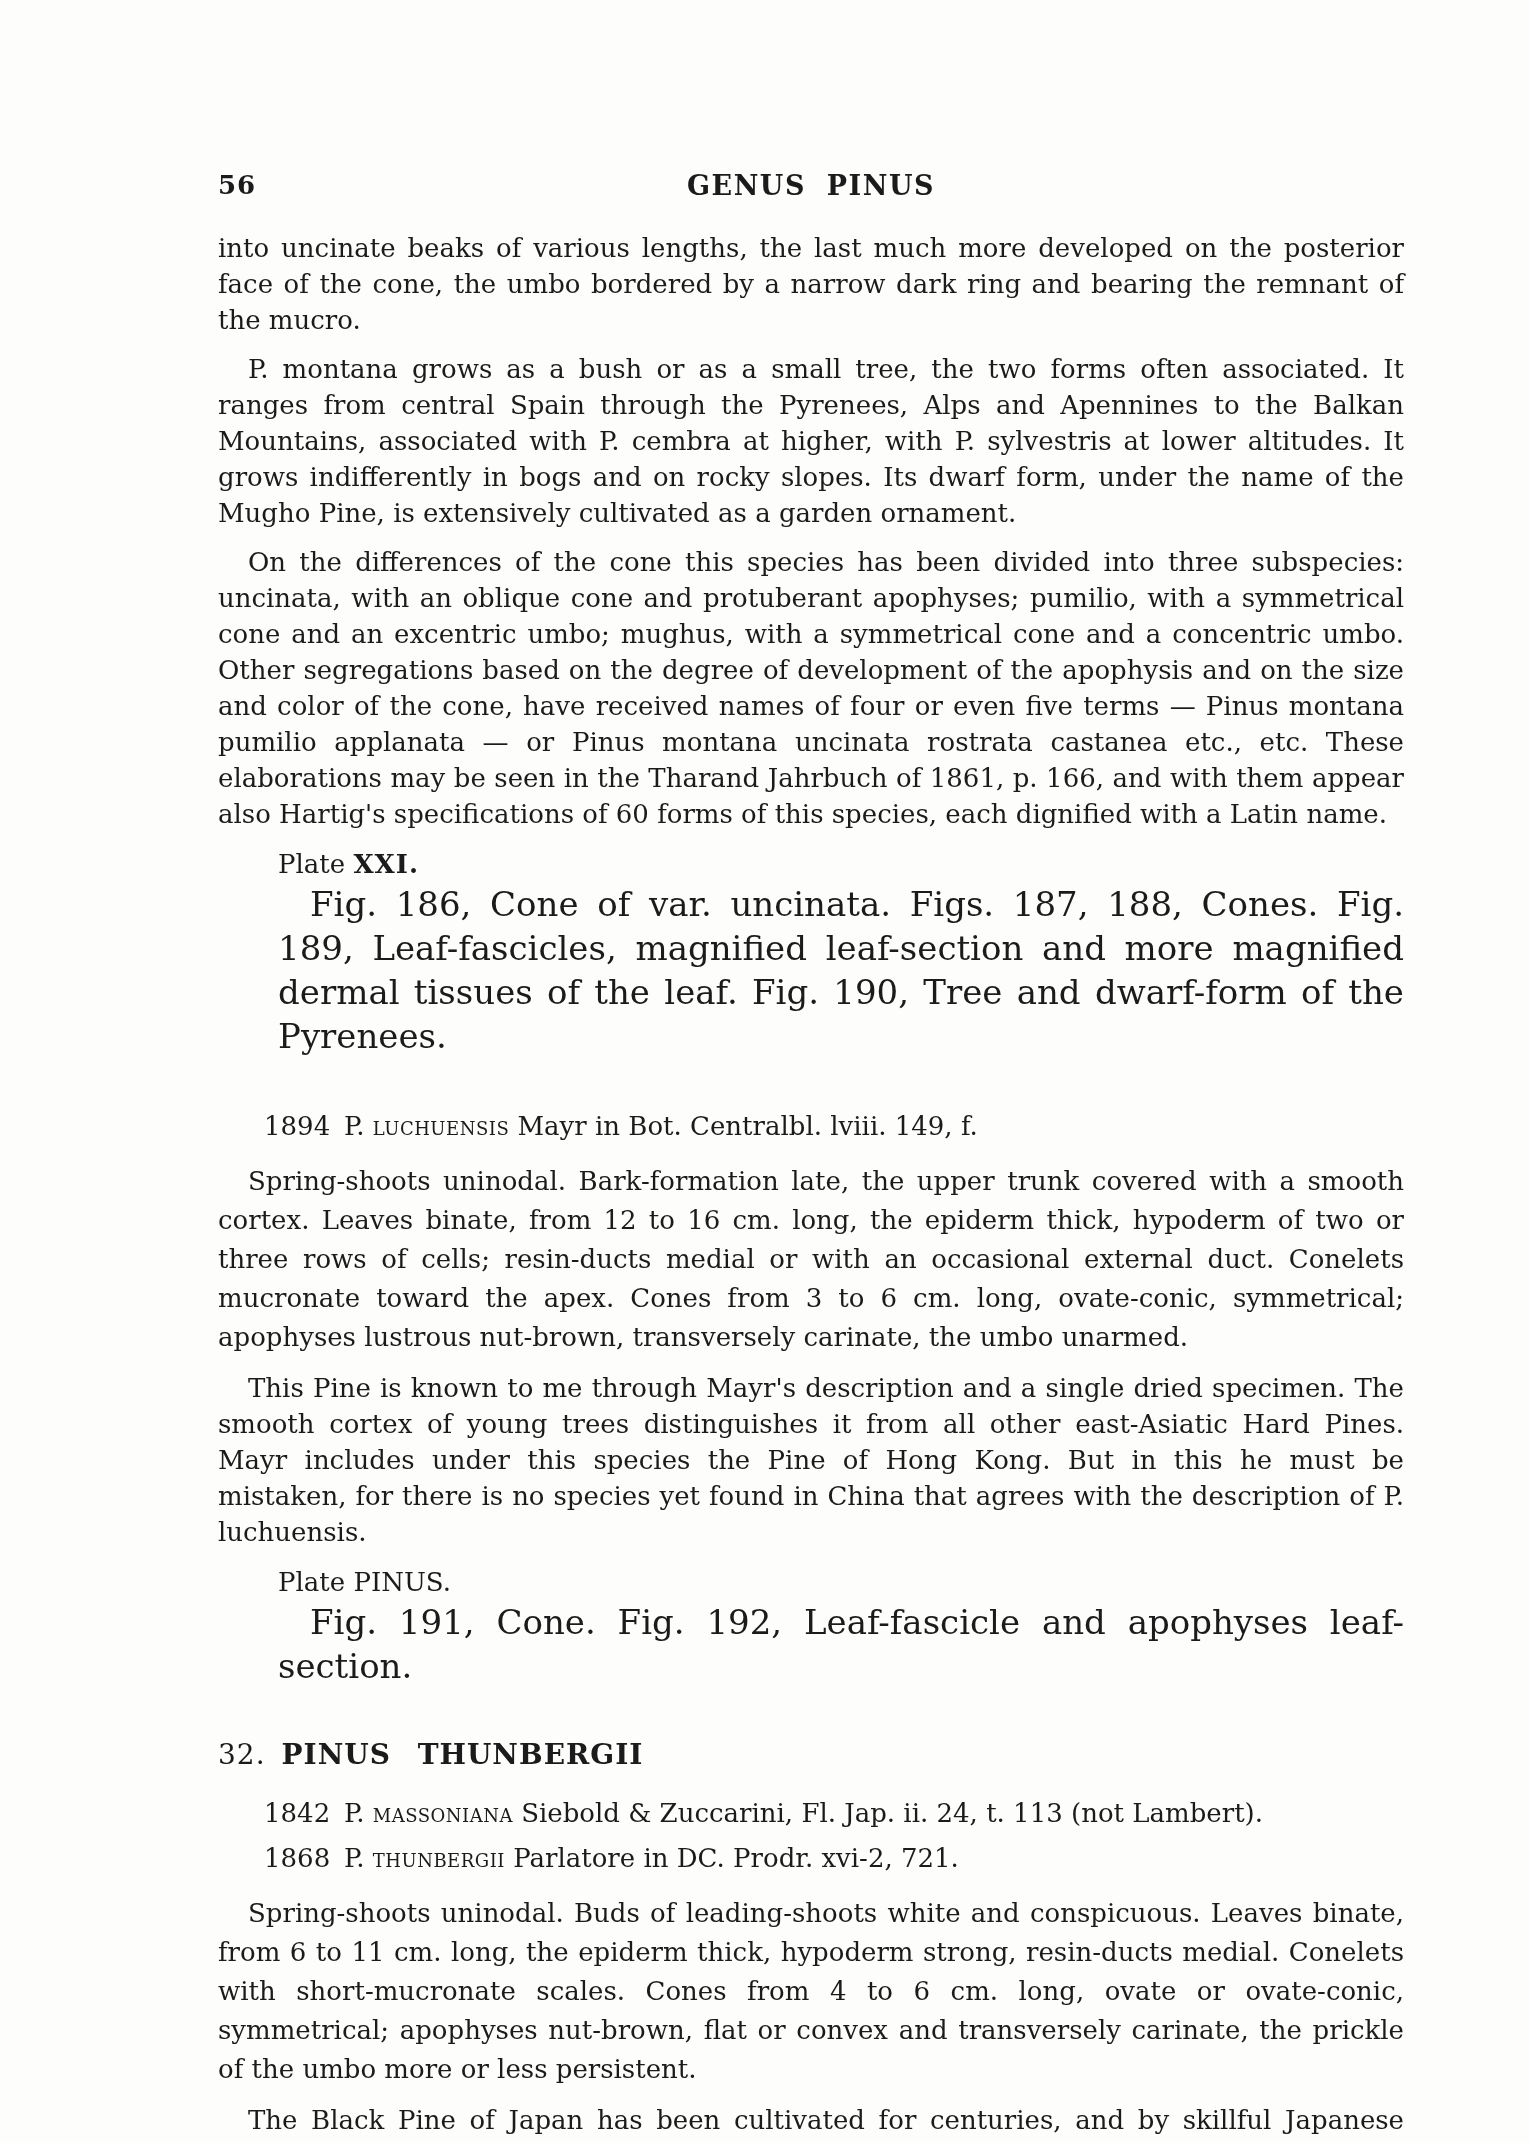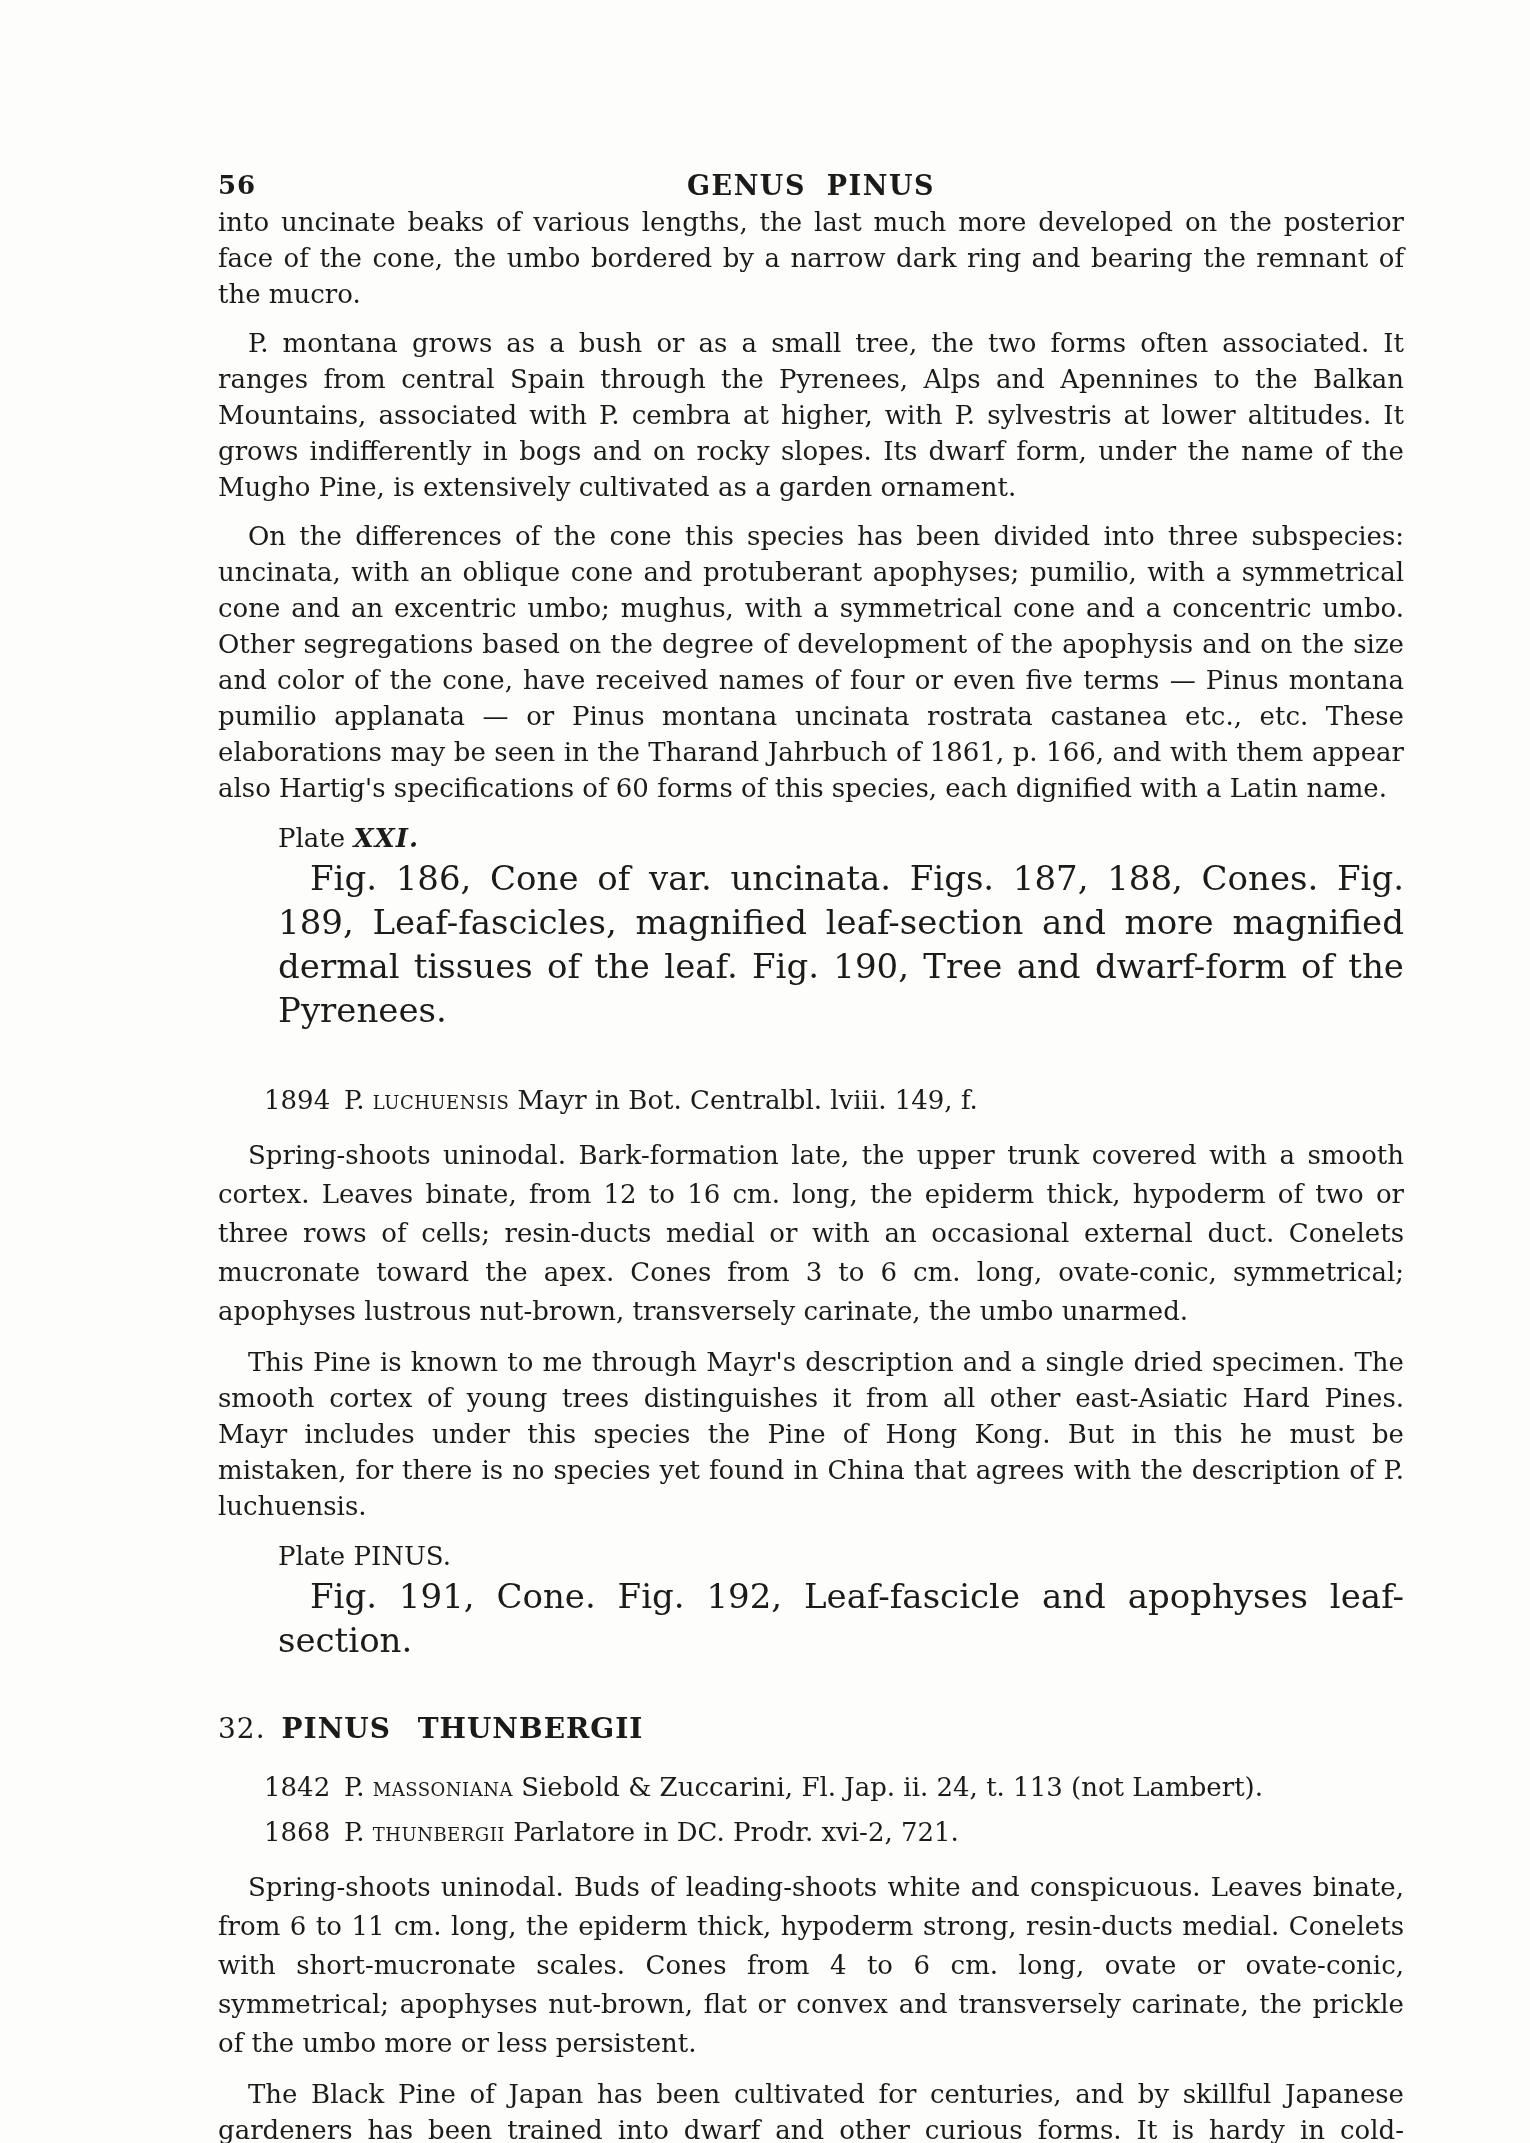--- a/index.html
+++ b/index.html
@@ -18,20 +18,21 @@
     box-sizing: border-box;
     width: 1530px;
     height: 2143px;
     padding: 170px 126px 0 218px;
     background: #fdfdfc;
   }
   
   .running-head {
     position: relative;
     height: 34px;
+    margin-bottom: 26px;
     text-decoration: underline;
   }
   .pageno {
     position: absolute;
     left: 0;
     top: 0;
     font-size: 26px;
     font-weight: bold;
     letter-spacing: 1px;
   }
@@ -57,21 +58,21 @@
   p.desc { line-height: 39px; }
   
   .plate-block {
     margin: 14px 0 0 60px;
   }
   .plate-label {
     margin: 0;
     font-size: 26px;
     line-height: 36px;
   }
-  .plate-num { font-weight: bold; letter-spacing: 1px; font-style: italic; }
+  .plate-num { font-weight: bold; letter-spacing: 1px; }
   .plate-figs {
     margin: 0;
     font-size: 34px;
     line-height: 44px;
     text-align: justify;
     text-indent: 32px;
   }
   
   section { margin-top: 50px; }
   .species-heading {

